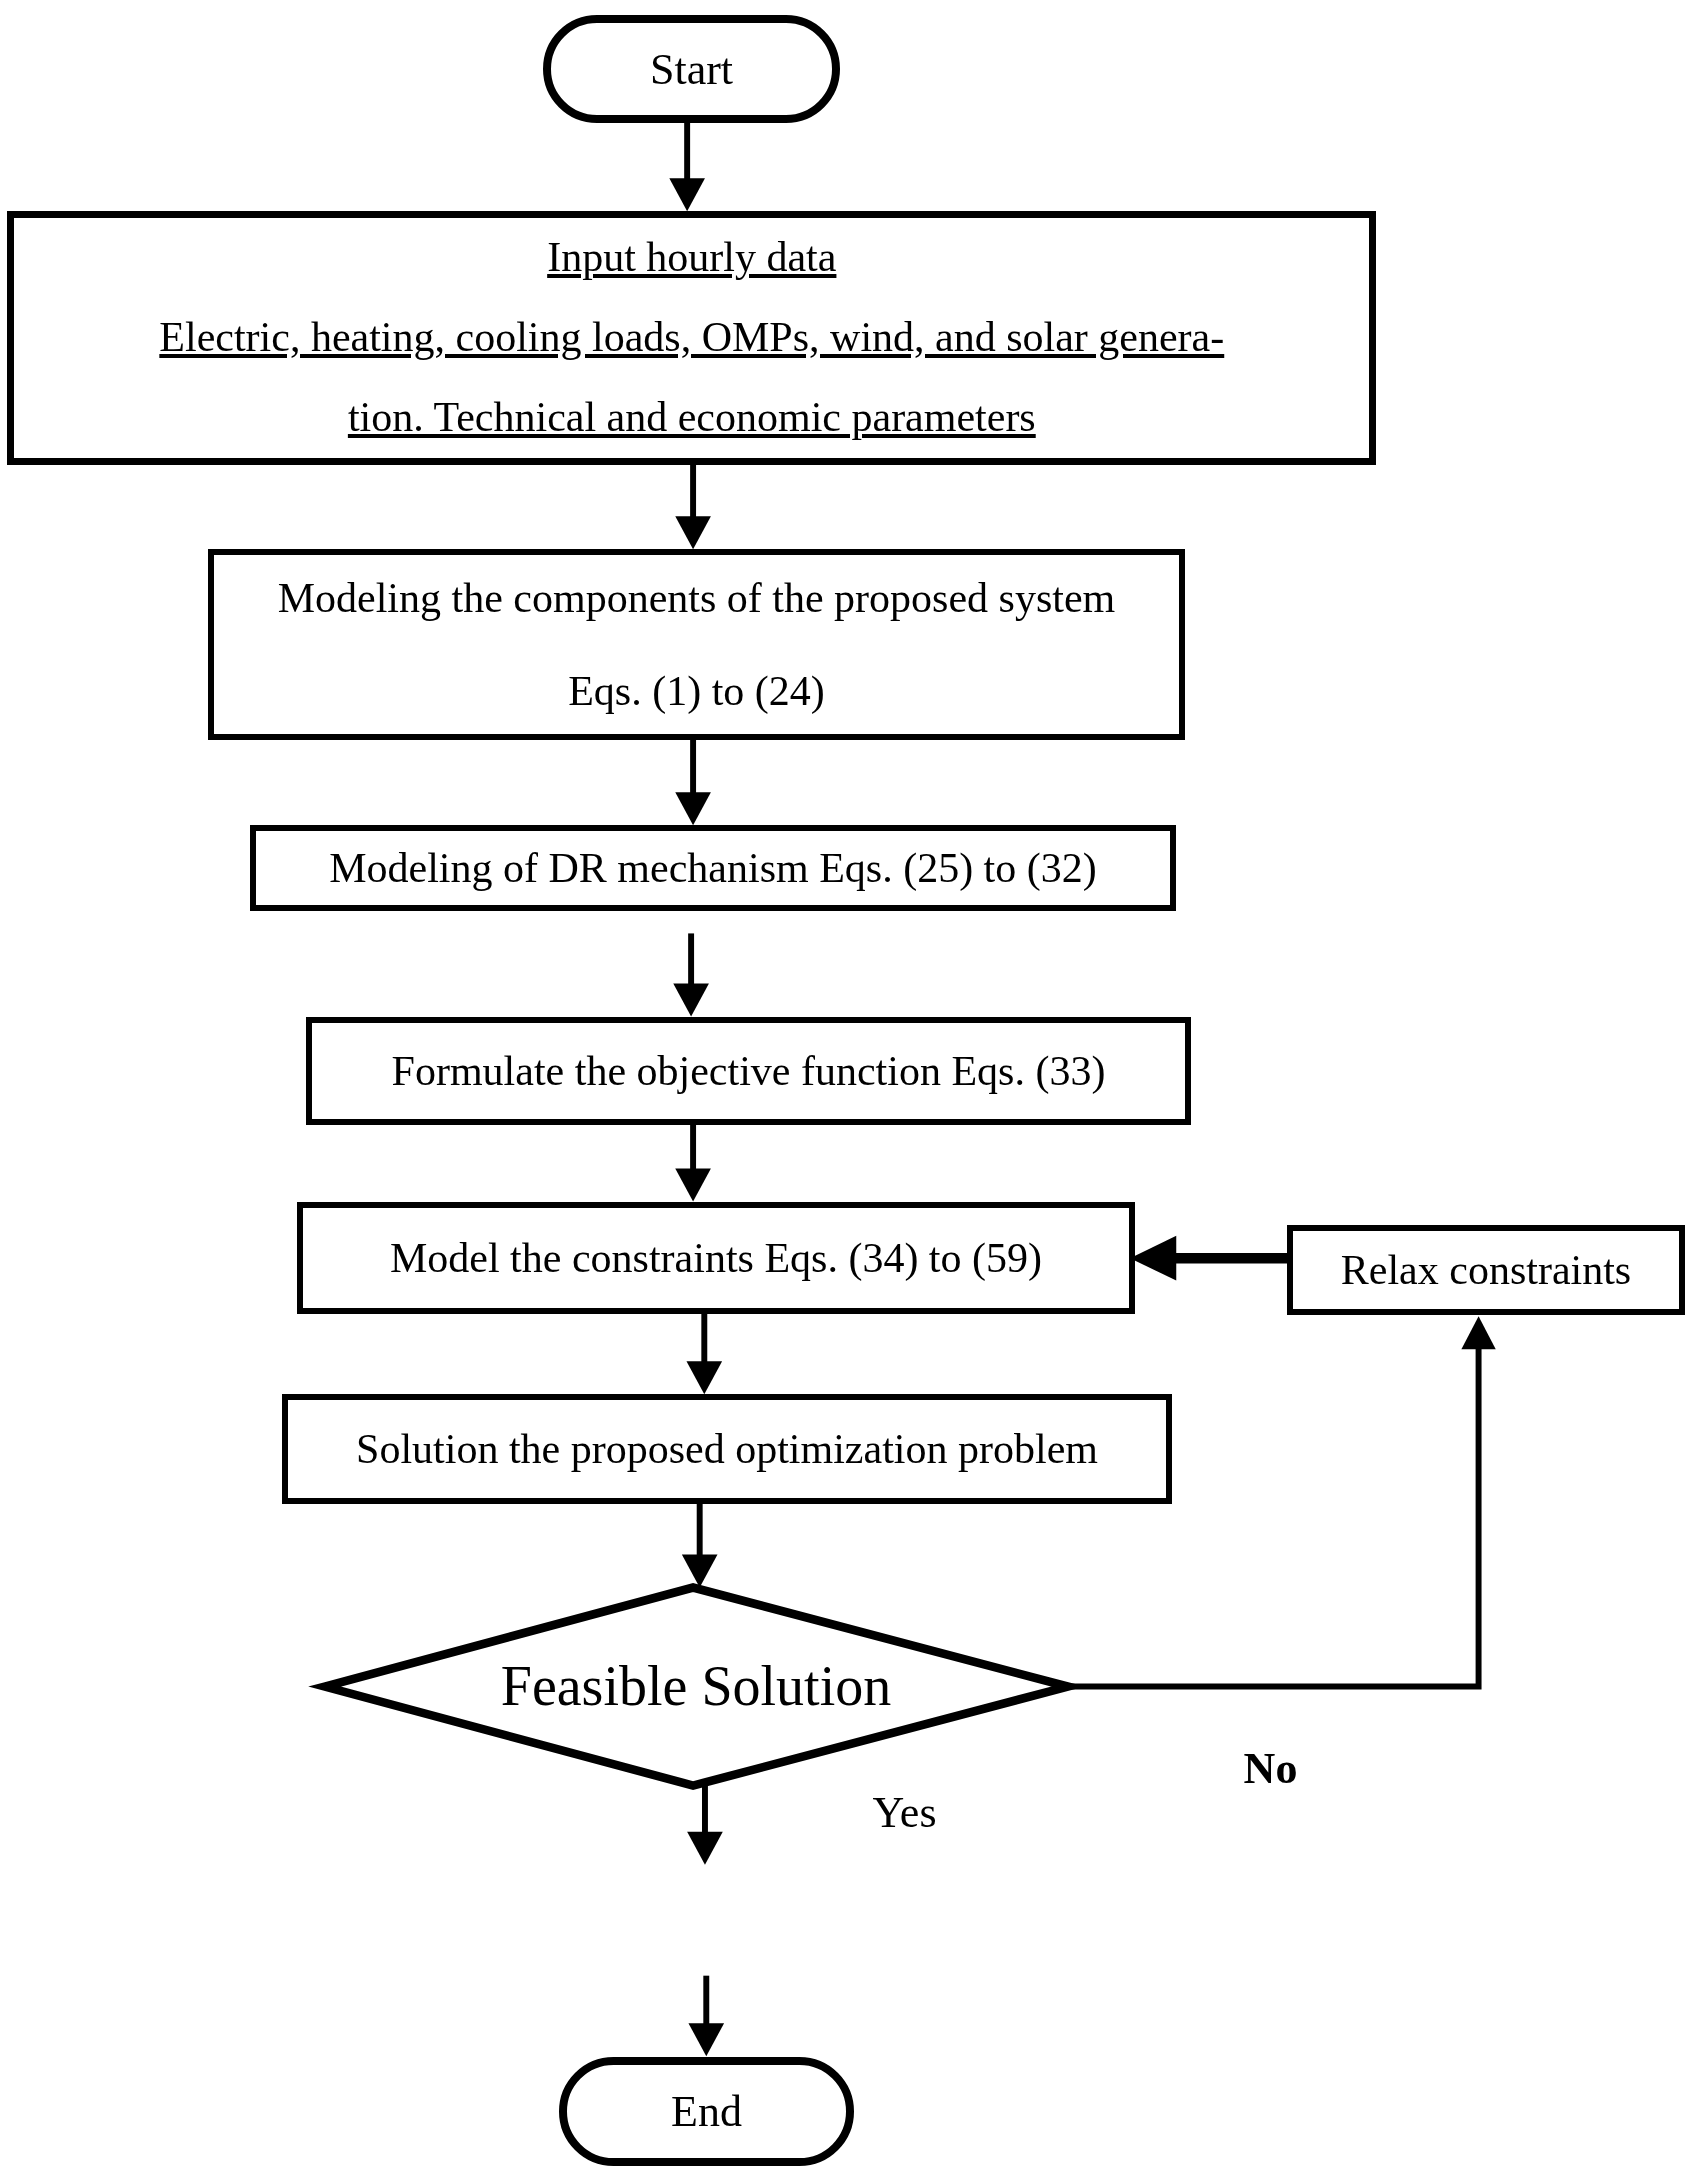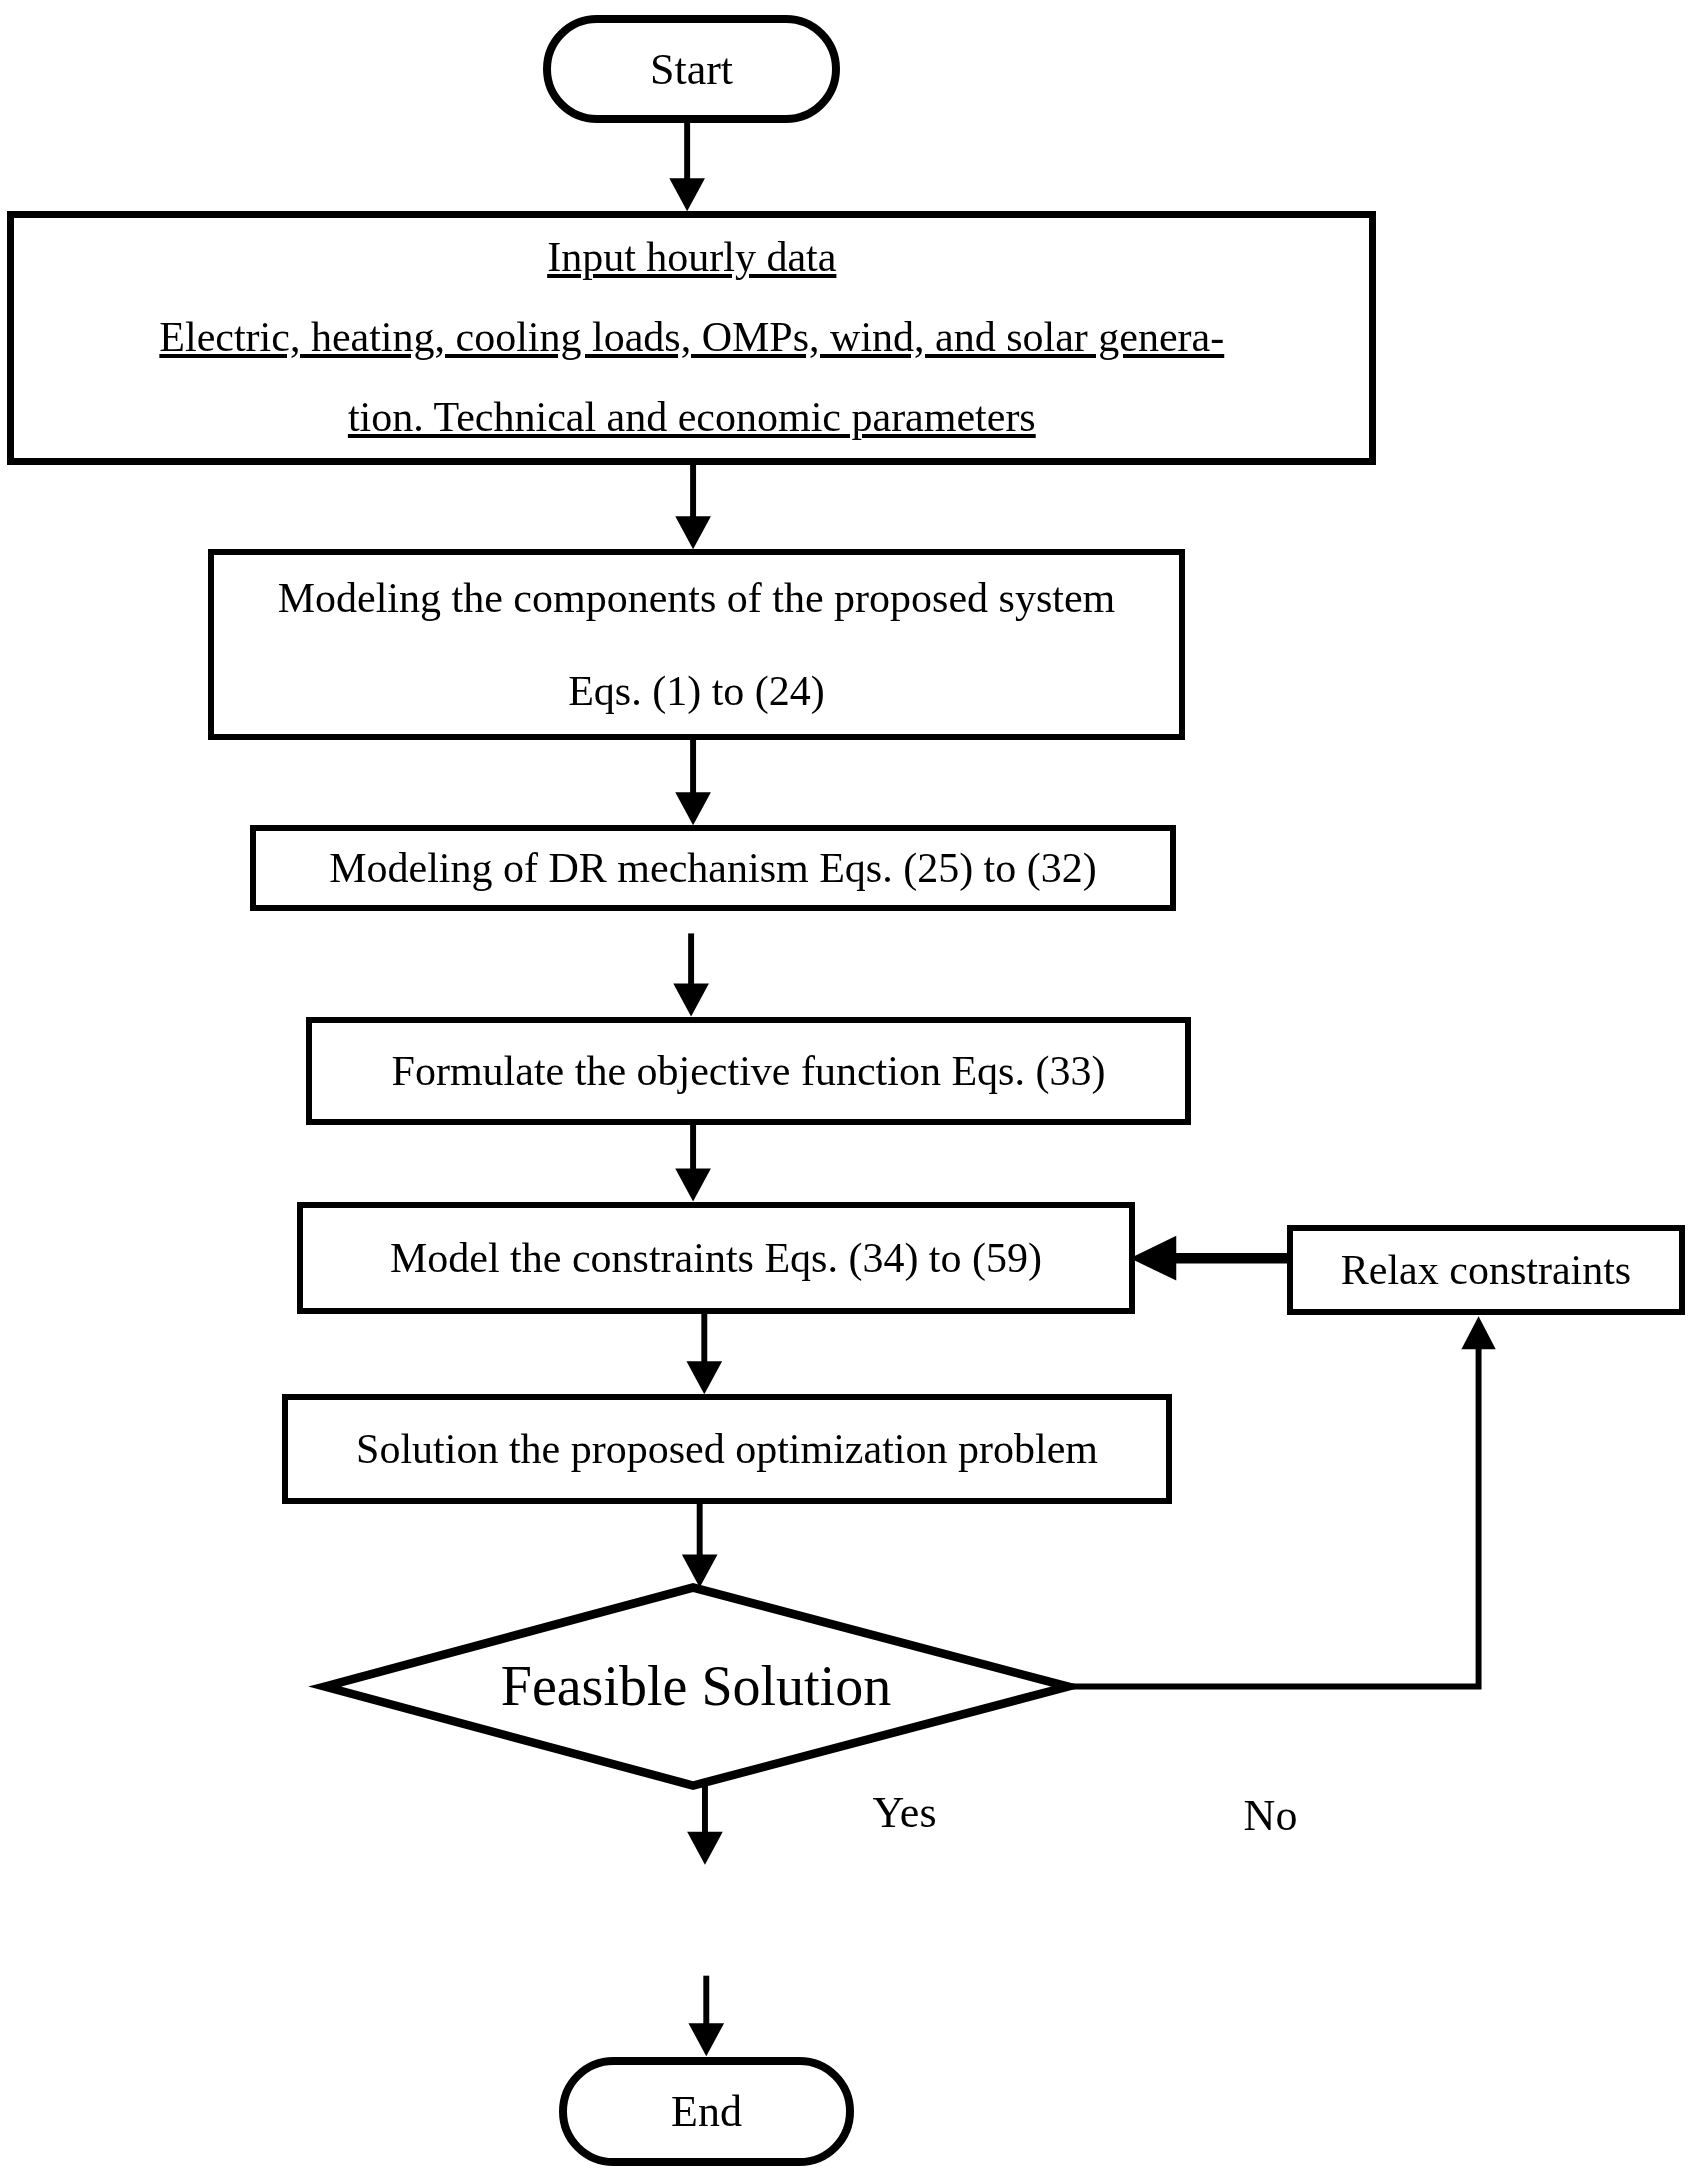--- a/index.html
+++ b/index.html
@@ -137,21 +137,21 @@
     <span class="line">Relax constraints</span>
   </div>
 
   <div class="diamond-label" style="left:432px;top:1654px;width:528px;height:66px;">
     <span class="line">Feasible Solution</span>
   </div>
 
   <div class="floating-label" style="left:845px;top:1779px;width:119px;height:66px;">
     <span>Yes</span>
   </div>
-  <div class="floating-label" style="left:1211px;top:1782px;width:119px;height:66px;">
+  <div class="floating-label" style="left:1211px;top:1735px;width:119px;height:66px;font-weight:bold;">
     <span>No</span>
   </div>
 
 
   <div class="node stadium" style="left:559px;top:2057px;width:295px;height:109px;">
     <span class="line">End</span>
   </div>
 
 </div>
 

